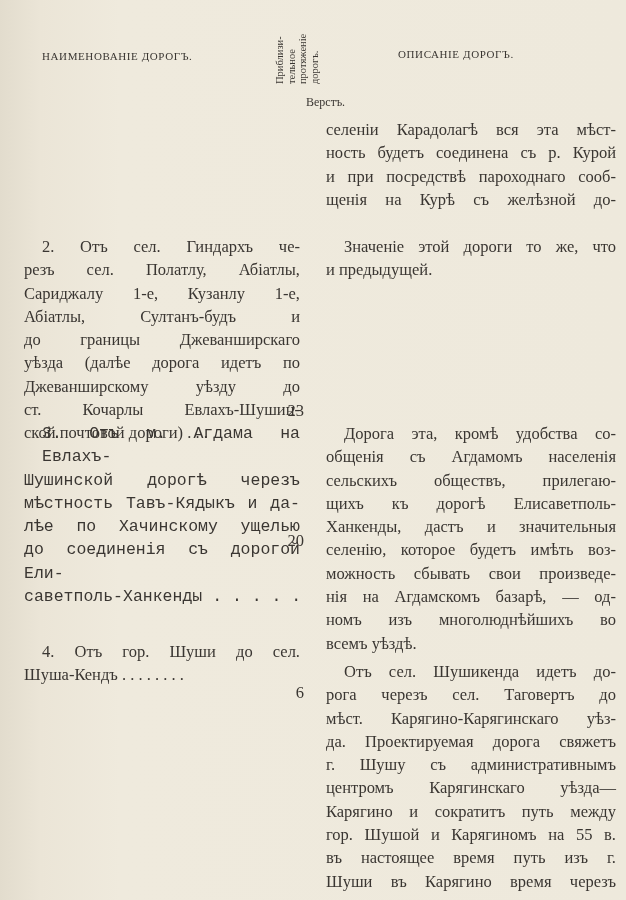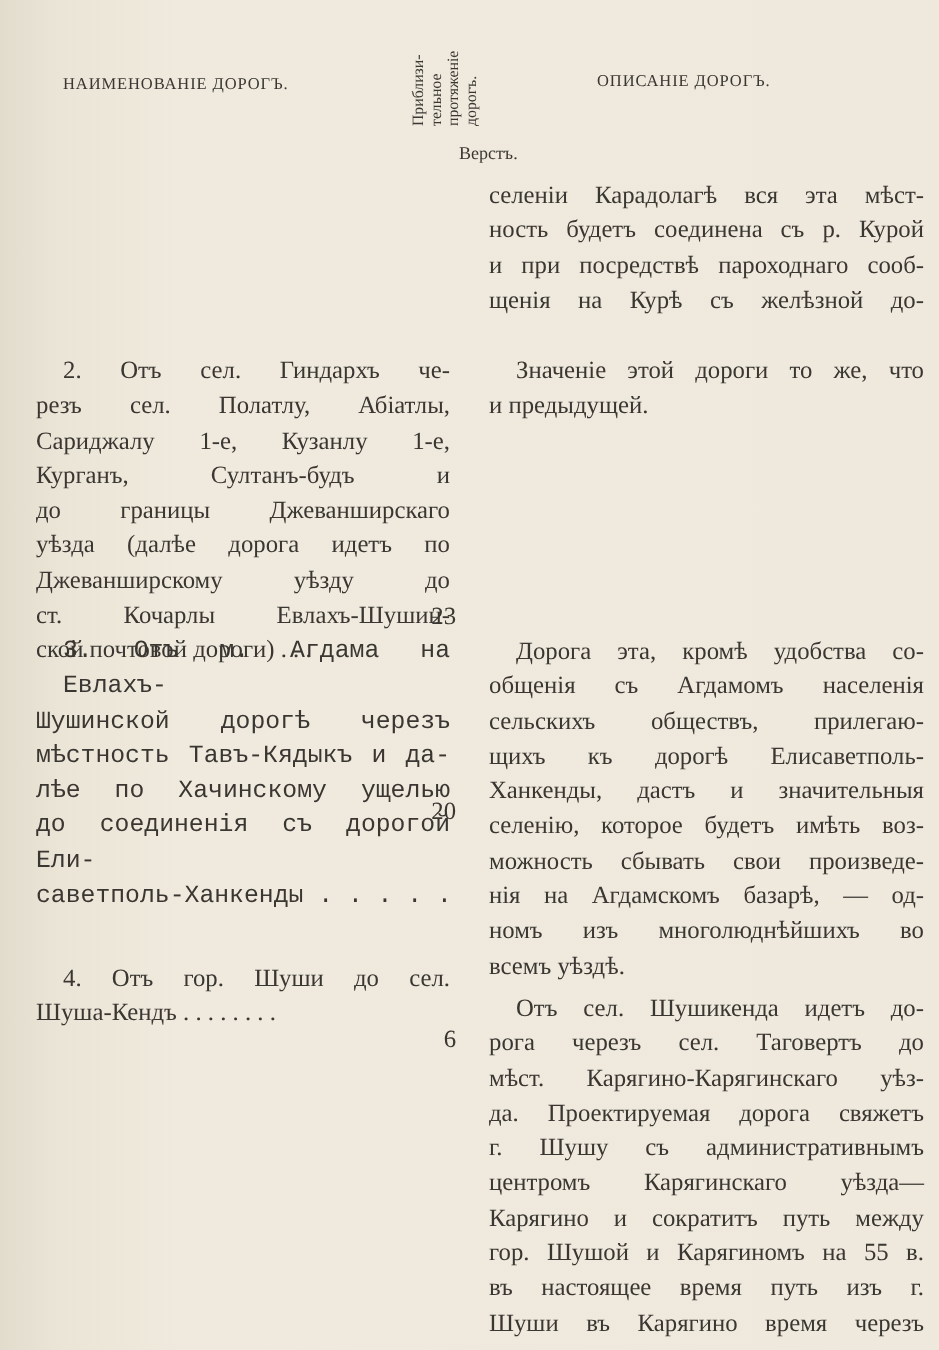--- a/index.html
+++ b/index.html
@@ -71,21 +71,21 @@
     <span class="line">селеніи Карадолагѣ вся эта мѣст-</span>
     <span class="line">ность будетъ соединена съ р. Курой</span>
     <span class="line">и при посредствѣ пароходнаго сооб-</span>
     <span class="line">щенія на Курѣ съ желѣзной до-</span>
   </div>
 
   <div class="col-left" style="top:235px;">
     <span class="line j indent">2. Отъ сел. Гиндархъ че-</span>
     <span class="line j">резъ сел. Полатлу, Абіатлы,</span>
     <span class="line j">Сариджалу 1-е, Кузанлу 1-е,</span>
-    <span class="line j">Курганъ, Султанъ-будъ и</span>
+    <span class="line j">Абіатлы, Султанъ-будъ и</span>
     <span class="line j">до границы Джеванширскаго</span>
     <span class="line j">уѣзда (далѣе дорога идетъ по</span>
     <span class="line j">Джеванширскому уѣзду до</span>
     <span class="line j">ст. Кочарлы Евлахъ-Шушин-</span>
     <span class="line">ской почтовой дороги) . . .</span>
   </div>
   <div class="num" style="top:401px;">23</div>
   <div class="col-right" style="top:235px;">
     <span class="line indent">Значеніе этой дороги то же, что</span>
     <span class="line last">и предыдущей.</span>

